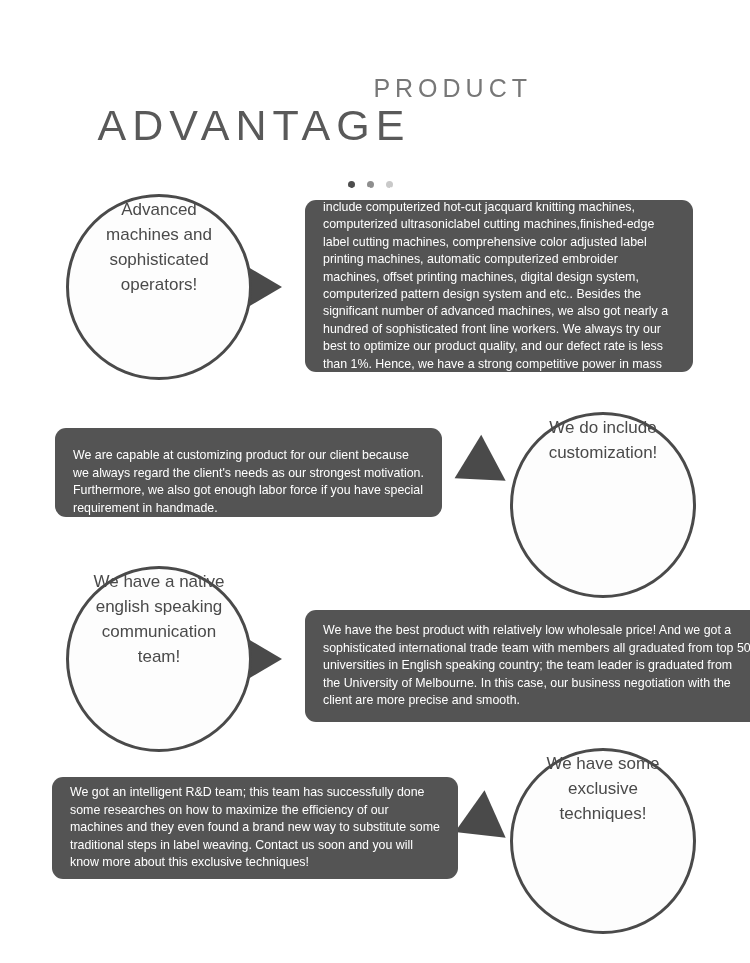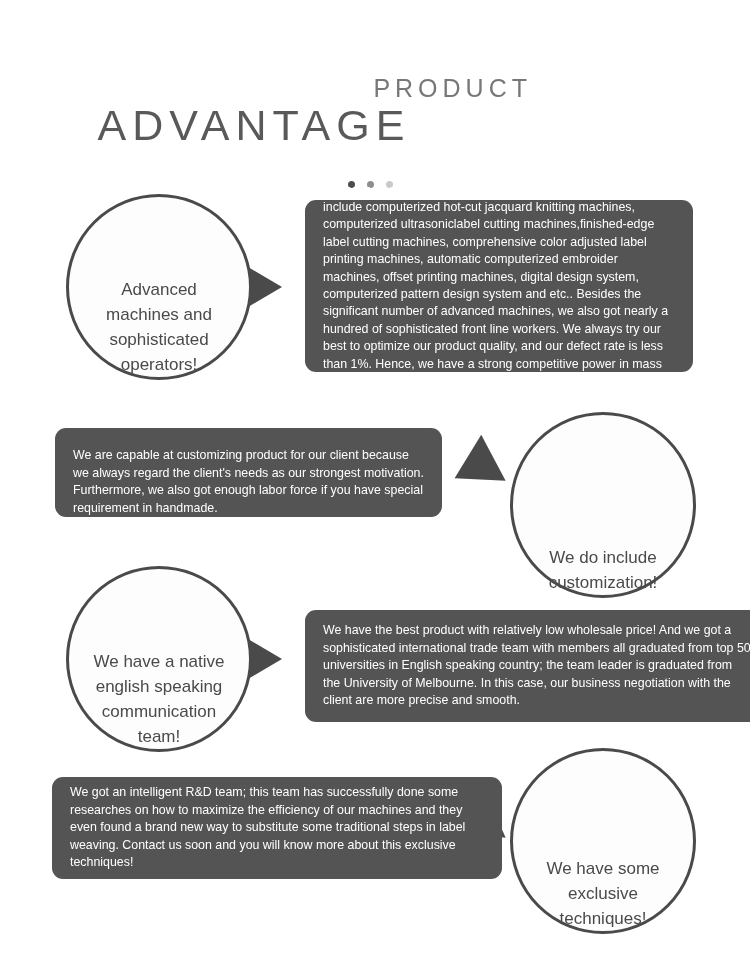--- a/index.html
+++ b/index.html
@@ -67,21 +67,21 @@
   .row { position: absolute; left: 0; width: 750px; }
 
   
   .circle {
     position: absolute;
     border-radius: 50%;
     background: #fdfdfd;
     border: 3px solid #4a4a4a;
     box-sizing: border-box;
     display: flex;
-    align-items: flex-end;
+    align-items: flex-start;
     justify-content: center;
     z-index: 2;
   }
   .circle-text {
     text-align: center;
     font-size: 17px;
     line-height: 25px;
     color: #4a4a4a;
     font-weight: 400;
     padding: 0 22px;
@@ -131,21 +131,21 @@
   #box-2 { left: 55px; top: 428px; width: 387px; height: 89px; align-items: flex-end; }
   #pointer-2 { left: 452px; top: 442px; transform: rotate(-28deg); }
   #circle-2 { left: 510px; top: 412px; width: 186px; height: 186px; }
 
   
   #circle-3 { left: 66px;  top: 566px; width: 186px; height: 186px; }
   #pointer-3 { left: 238px; top: 633px; }
   #box-3 { left: 305px; top: 610px; width: 464px; height: 112px; }
 
   
-  #box-4 { left: 52px; top: 777px; width: 450px; height: 102px; }
+  #box-4 { left: 52px; top: 777px; width: 406px; height: 102px; }
   #pointer-4 { left: 453px; top: 797px; transform: rotate(-24deg); }
   #circle-4 { left: 510px; top: 748px; width: 186px; height: 186px; }
 </style>
 </head>
 <body>
 
 <div id="header">
   <div id="title-product">PRODUCT</div>
   <div id="title-advantage">ADVANTAGE</div>
   <div id="dots">

